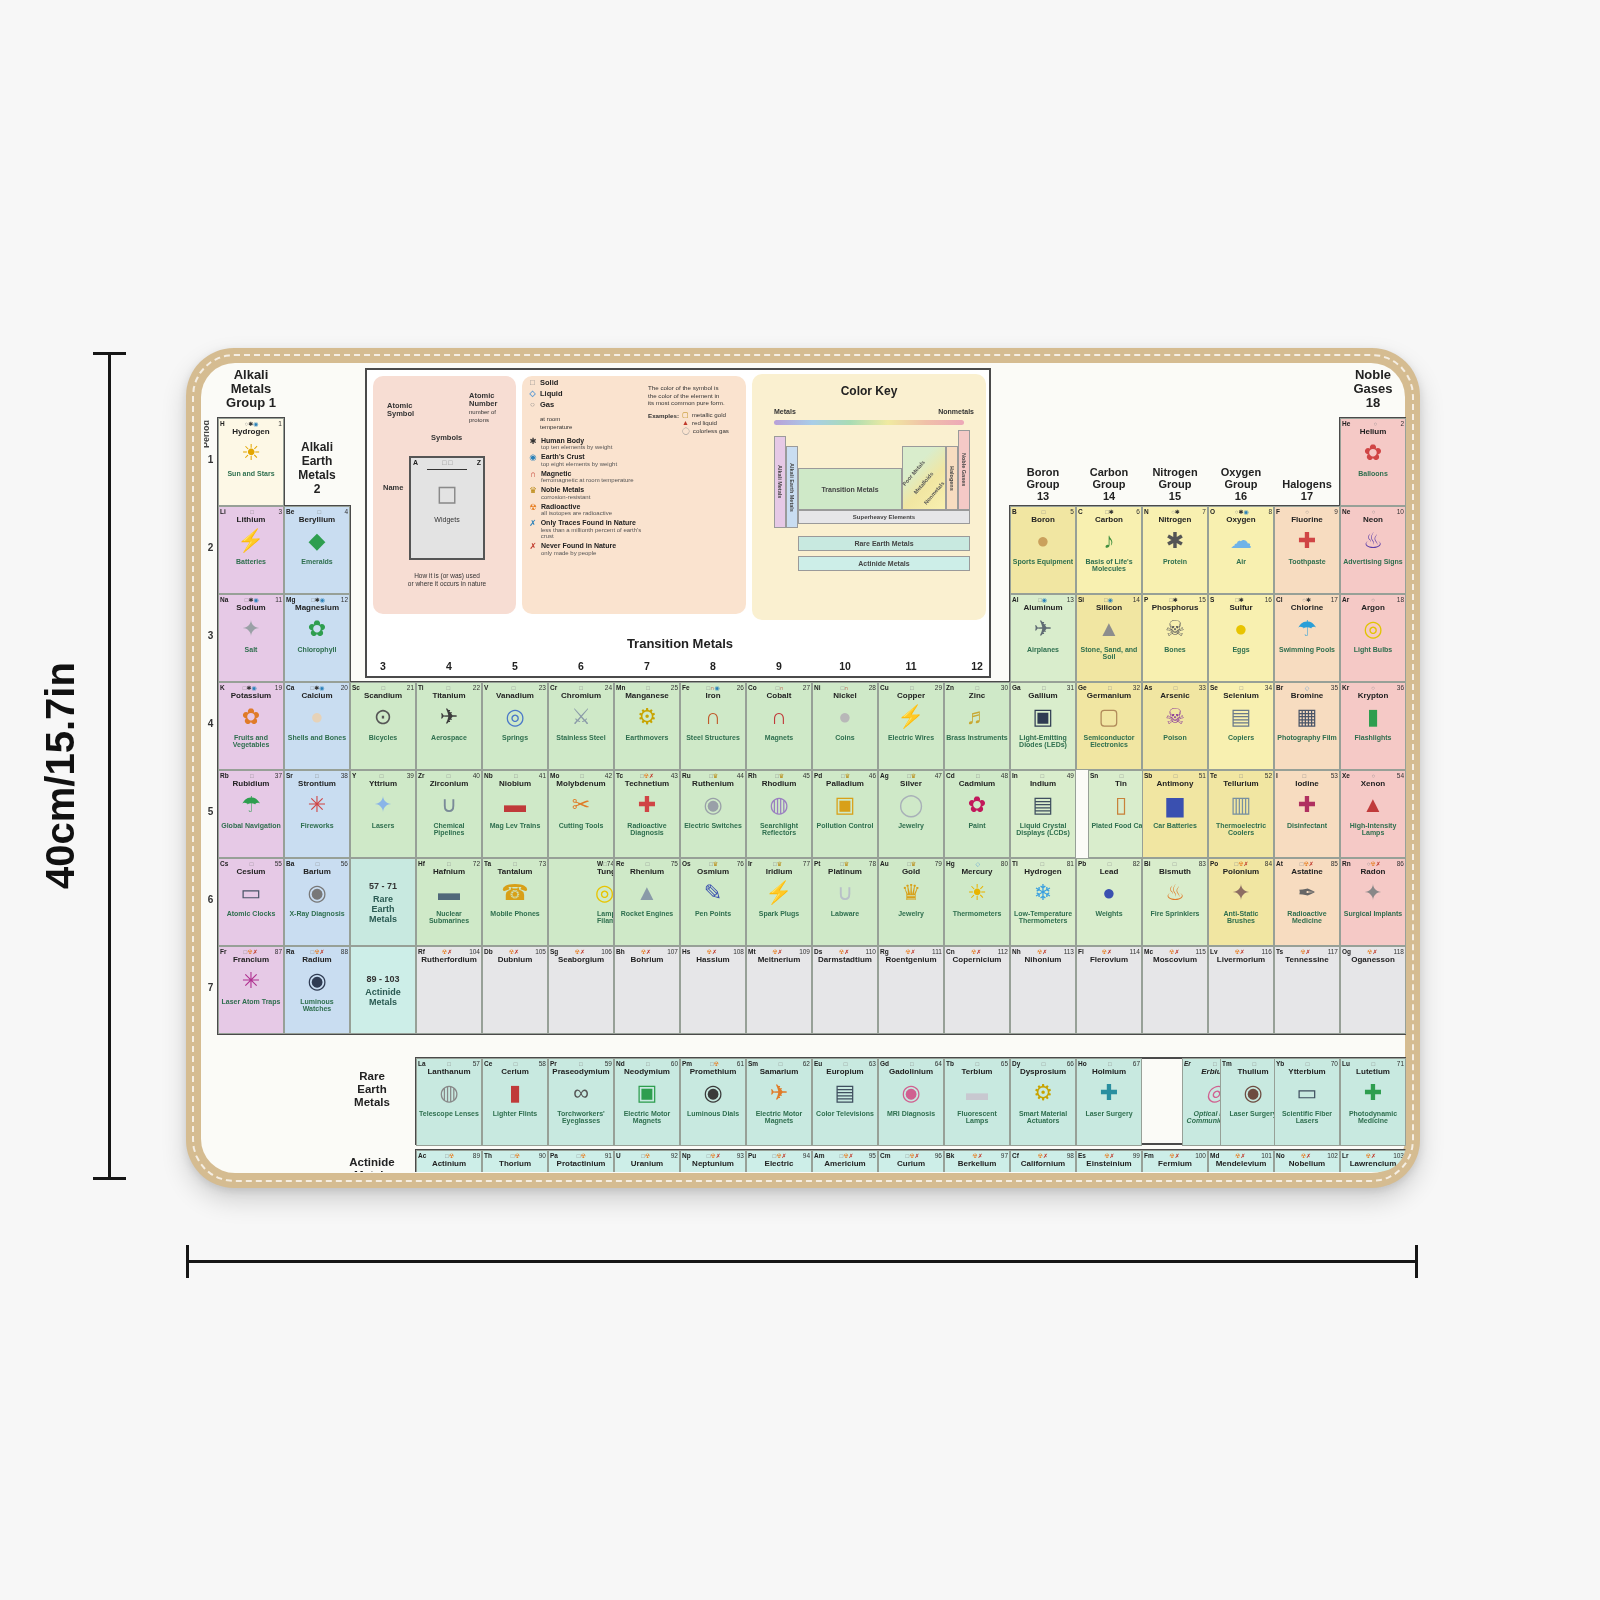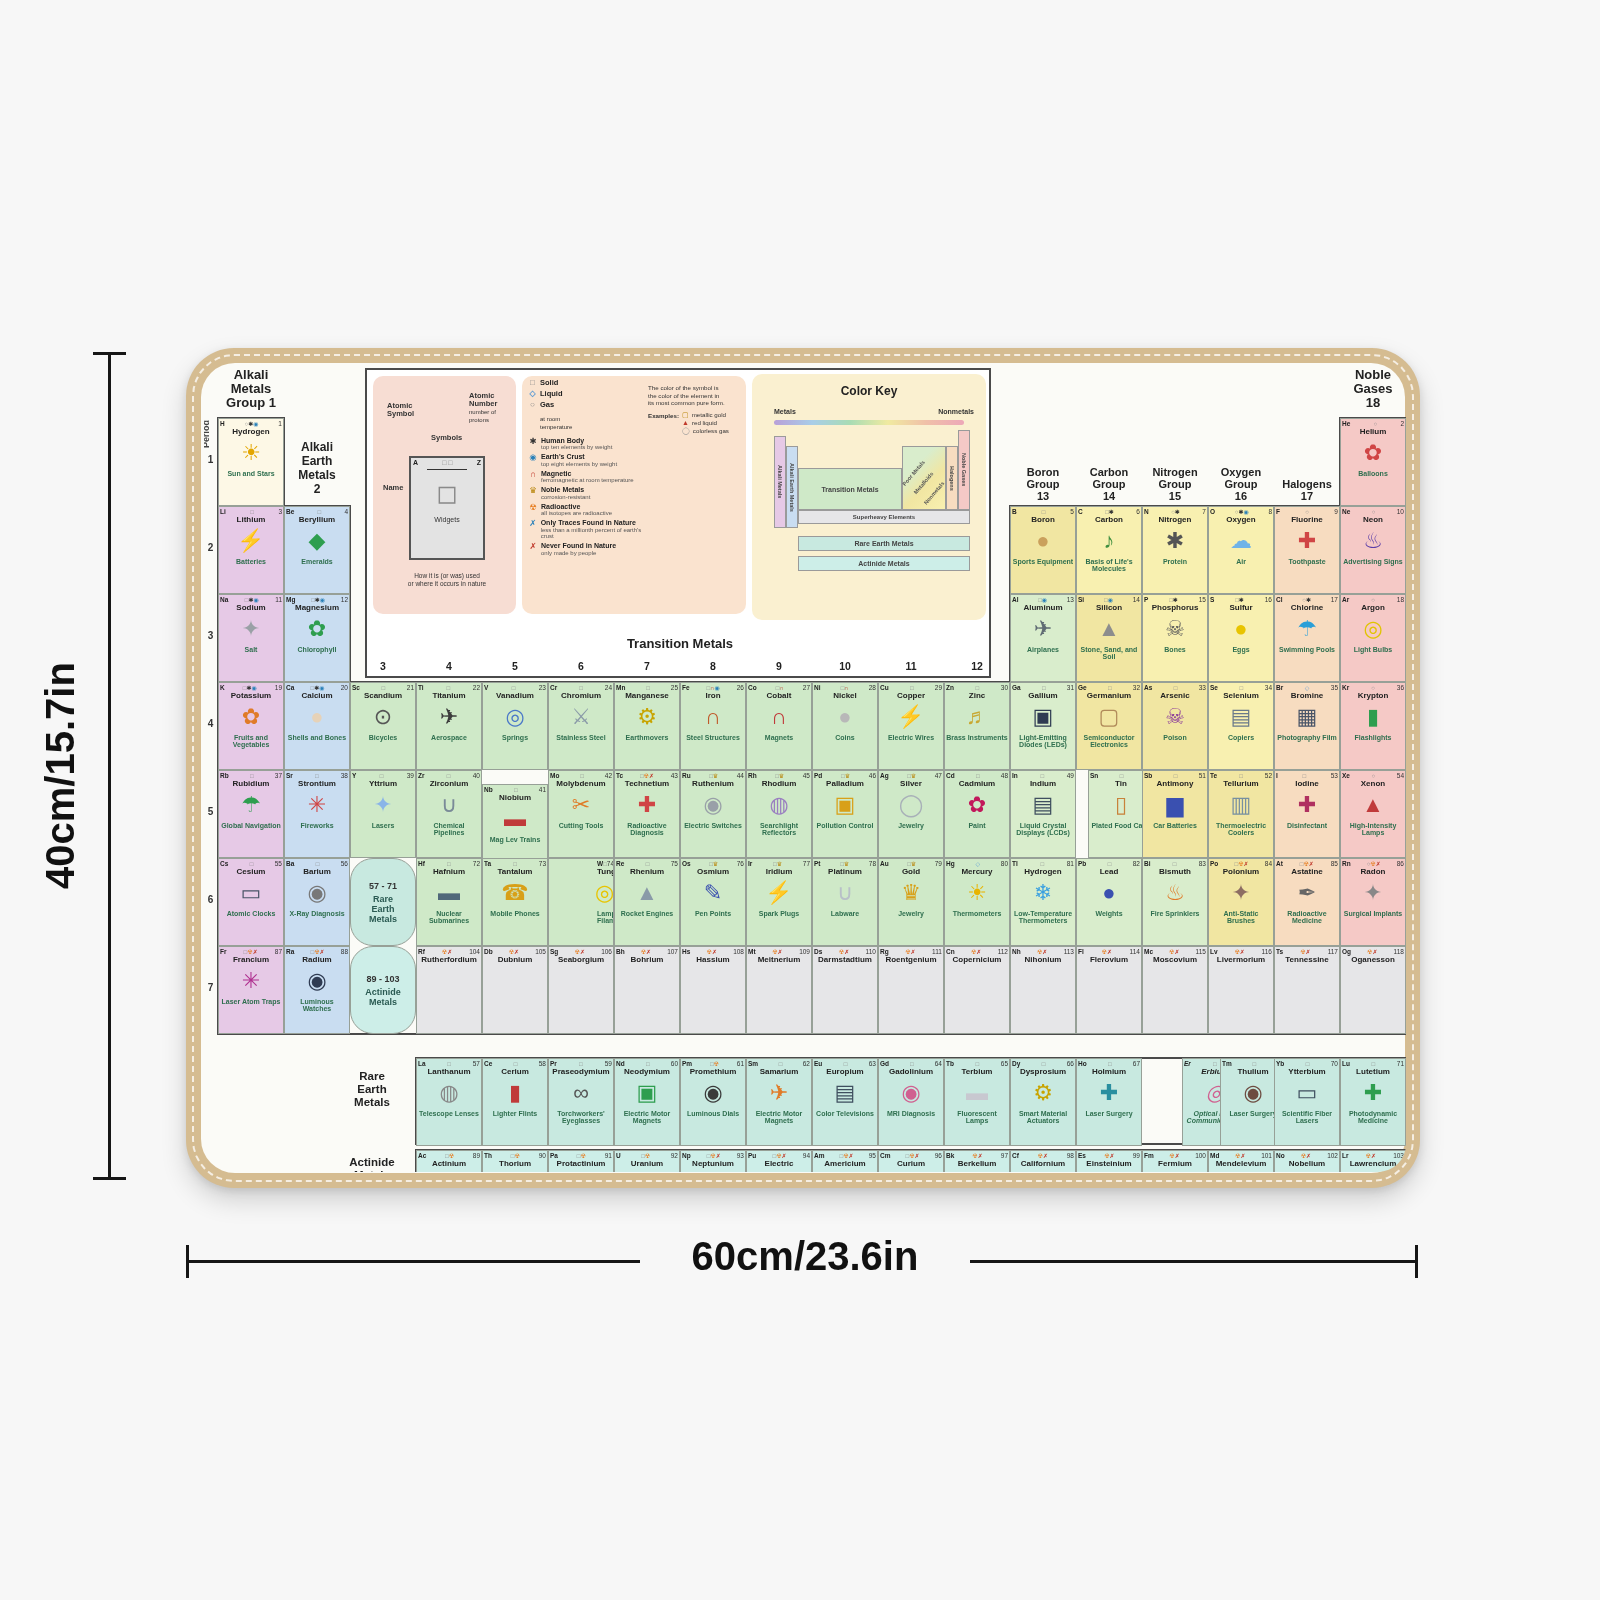--- a/index.html
+++ b/index.html
@@ -23,21 +23,21 @@
   .hd{display:flex;justify-content:space-between;align-items:center;font-size:6.5px;line-height:8px;color:#333;}
   .sy{font-weight:700;color:#222;}
   .fl{font-size:6px;}
   .nm{display:block;text-align:center;font-size:8px;font-weight:700;line-height:8.5px;color:#222;}
   .pic{height:32px;display:flex;align-items:center;justify-content:center;font-size:22px;}
   .use{display:block;text-align:center;font-size:7px;line-height:7.5px;color:#2f6f4f;font-weight:700;margin-top:1px;}
   .cat-h{background:#fdf8e6;} .cat-alk{background:#e6c9e6;} .cat-ae{background:#c9ddf1;}
   .cat-tr{background:#cfe9c8;} .cat-po{background:#d9edcc;} .cat-md{background:#f1e6a2;}
   .cat-nm{background:#f8f0b0;} .cat-hal{background:#f7dcc0;} .cat-ng{background:#f5c9c6;}
   .cat-lan{background:#c8e9e0;} .cat-act{background:#cdeee8;} .cat-sh{background:#e6e6e8;}
-  .rangecell{display:flex;flex-direction:column;align-items:center;justify-content:center;text-align:center;border-radius:23px;}
+  .rangecell{display:flex;flex-direction:column;align-items:center;justify-content:center;text-align:center;}
   .rg{font-size:9px;font-weight:700;color:#333;}
   .rgname{font-size:9px;font-weight:700;color:#2a5a52;white-space:pre-line;line-height:10px;margin-top:3px;}
   
   .outline{position:absolute;border:2px solid #4a4a4a;box-sizing:border-box;pointer-events:none;}
   .bighdr{position:absolute;text-align:center;font-weight:700;color:#222;font-size:13px;line-height:14px;white-space:pre-line;}
   .grouphdr{position:absolute;width:66px;text-align:center;font-weight:700;color:#222;font-size:11px;line-height:12px;white-space:pre-line;display:flex;align-items:flex-end;justify-content:center;}
   .pnum{position:absolute;width:13px;text-align:center;font-size:10px;font-weight:700;color:#333;}
   #period-word{position:absolute;left:-3px;top:40px;width:16px;height:60px;font-size:9px;font-weight:700;color:#444;
                writing-mode:vertical-rl;transform:rotate(180deg);text-align:center;}
   .tnum{position:absolute;width:66px;text-align:center;font-size:10.5px;font-weight:700;color:#222;}
@@ -82,21 +82,20 @@
 <div id="stage">
 
   <div class="dim-line" style="left:108px;top:352px;width:3px;height:828px;"></div>
   <div class="dim-line" style="left:93px;top:352px;width:33px;height:3px;"></div>
   <div class="dim-line" style="left:93px;top:1177px;width:33px;height:3px;"></div>
   <div class="dim-label" id="dim-h-label">40cm/15.7in</div>
 
   <div class="dim-line" style="left:186px;top:1260px;width:1232px;height:3px;"></div>
   <div class="dim-line" style="left:186px;top:1245px;width:3px;height:33px;"></div>
   <div class="dim-line" style="left:1415px;top:1245px;width:3px;height:33px;"></div>
-  <div class="dim-label" id="dim-w-label">60cm/23.6in</div>
 
   <div id="mat">
     <div id="mat-surface"></div>
   </div>
 
   <div id="mat-clip">
     <div id="ptable">
 
       <div class="bighdr" style="left: 7px; top: 4px; width: 80px; white-space: pre-line;">Alkali
 Metals
@@ -688,21 +687,21 @@
         <div class="cell cat-tr" style="left: 212px; top: 406px;">
           <div class="hd">
             <span class="sy">Zr</span>
             <span class="fl"><span style="color: rgb(136, 136, 136);">□</span></span>
             <span class="nu">40</span>
           </div>
           <span class="nm">Zirconium</span>
           <div class="pic" style="color: rgb(122, 138, 152);">∪</div>
           <span class="use">Chemical Pipelines</span>
         </div>
-        <div class="cell cat-tr" style="left: 278px; top: 420px;">
+        <div class="cell cat-tr" style="left: 278px; top: 406px;">
           <div class="hd">
             <span class="sy">Nb</span>
             <span class="fl"><span style="color: rgb(136, 136, 136);">□</span></span>
             <span class="nu">41</span>
           </div>
           <span class="nm">Niobium</span>
           <div class="pic" style="color: rgb(192, 58, 58);">▬</div>
           <span class="use">Mag Lev Trains</span>
         </div>
         <div class="cell cat-tr" style="left: 344px; top: 406px;">

